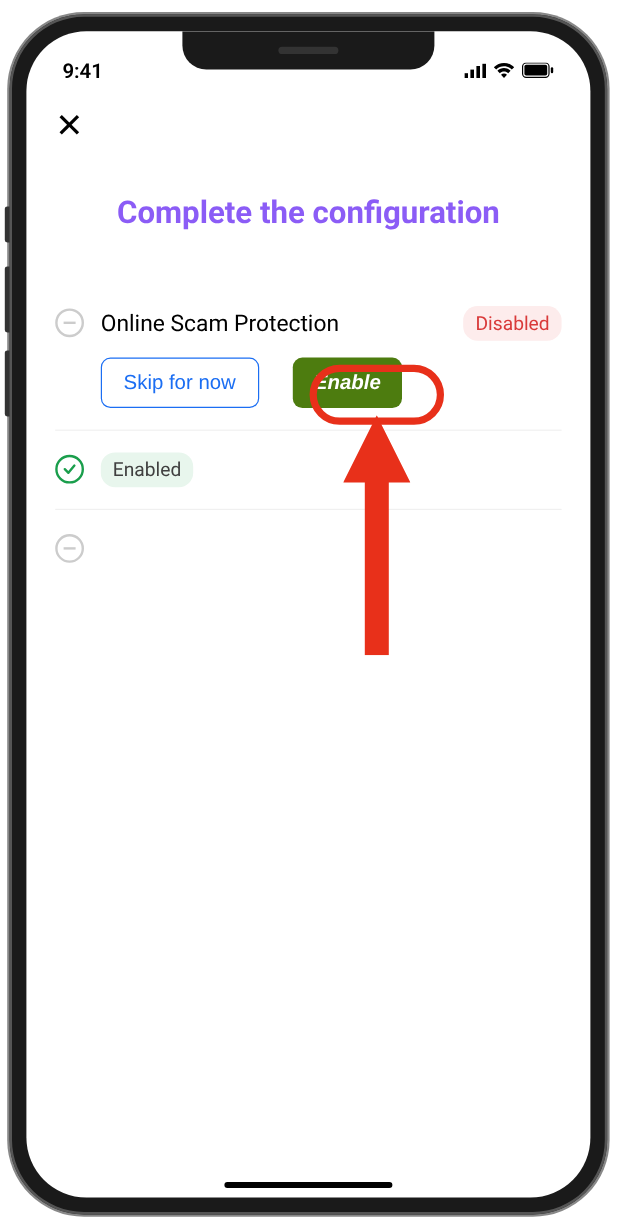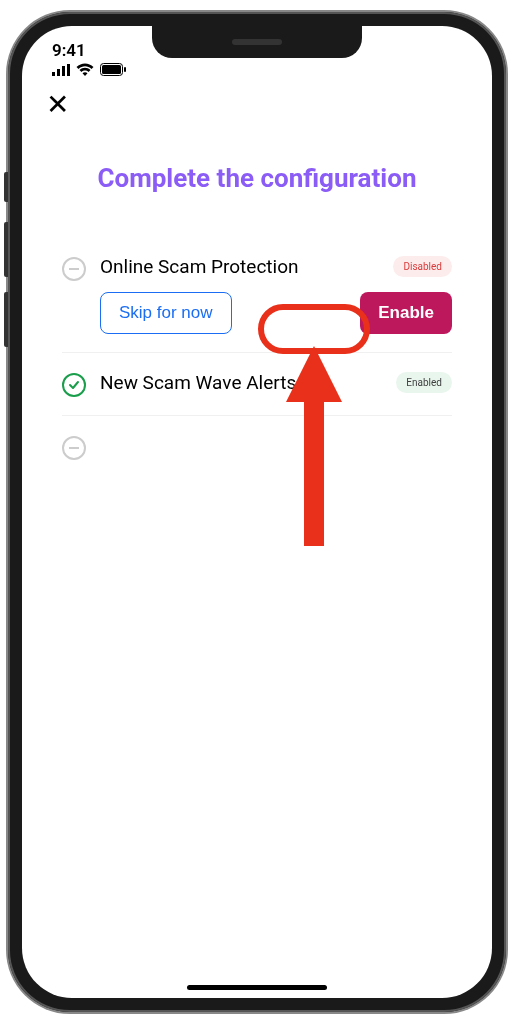--- a/index.html
+++ b/index.html
@@ -67,26 +67,25 @@
     .notch::before {
       content: '';
       width: 50px;
       height: 6px;
       background: #333;
       border-radius: 3px;
     }
     .status-bar {
       display: flex;
       justify-content: space-between;
-      align-items: flex-start;
+      align-items: flex-end;
       padding: 14px 30px 0;
       height: 44px;
       font-size: 17px;
       font-weight: 600;
-      flex-direction: column;
     }
     .status-right {
       display: flex;
       align-items: center;
       gap: 6px;
     }
     .close-btn {
       padding: 18px 24px 0;
     }
     .close-x {
@@ -96,21 +95,21 @@
       cursor: pointer;
     }
     .title {
       font-size: 26px;
       font-weight: 700;
       text-align: center;
       padding: 42px 20px 44px;
       color: #8b5cf6;
     }
     .items {
-      padding: 0 40px;
+      padding: 0 24px;
     }
     .item {
       display: flex;
       align-items: flex-start;
       gap: 14px;
       padding: 18px 0;
       border-bottom: 1px solid #f0f0f0;
     }
     .item:last-child { border-bottom: none; }
     .status-icon {
@@ -145,51 +144,51 @@
       gap: 10px;
     }
     .item-label {
       font-size: 19px;
       color: #000;
     }
     .item-label.bold {
       font-weight: 700;
     }
     .badge {
-      font-size: 10px;
+      font-size: 16px;
       padding: 5px 10px;
       border-radius: 12px;
       white-space: nowrap;
     }
     .badge.disabled { background: #fdecec; color: #d93a3a; }
     .badge.enabled { background: #e8f6ed; color: #404040; }
     .badge.gray { background: #eeeeee; color: #777; }
     .item-actions {
       display: flex;
-      gap: 10px;
+      gap: 28px;
       margin-top: 14px;
-      justify-content: space-between;
     }
     .btn {
       padding: 10px 18px;
       border-radius: 8px;
       font-size: 17px;
       font-weight: 500;
       cursor: pointer;
       border: none;
     }
     .btn.outline {
       background: #fff;
       border: 1.5px solid #1b6ef3;
       color: #1b6ef3;
     }
     .btn.primary {
-      background: #be185d;
+      background: #4d7c0f;
       color: #fff;
       font-weight: 600;
+      font-style: italic;
     }
     .highlight-ring {
       position: absolute;
       border: 6px solid #e8301a;
       border-radius: 26px;
       pointer-events: none;
     }
     .arrow-annotation {
       position: absolute;
       pointer-events: none;
@@ -261,21 +260,20 @@
       </div>
 
       <div class="item">
         <div class="status-icon ok">
           <svg width="14" height="14" viewBox="0 0 14 14">
               <path d="M3 7 L6 10 L11 4" stroke="#1a9e4c" stroke-width="2" fill="none" stroke-linecap="round" stroke-linejoin="round"></path>
             </svg>
         </div>
         <div class="item-body">
           <div class="item-head">
-            <span class="item-label">New Scam Wave Alerts</span>
             <span class="badge enabled">Enabled</span>
           </div>
         </div>
       </div>
 
 
       <div class="item">
         <div class="status-icon neutral"></div>
       </div>
     </div>

